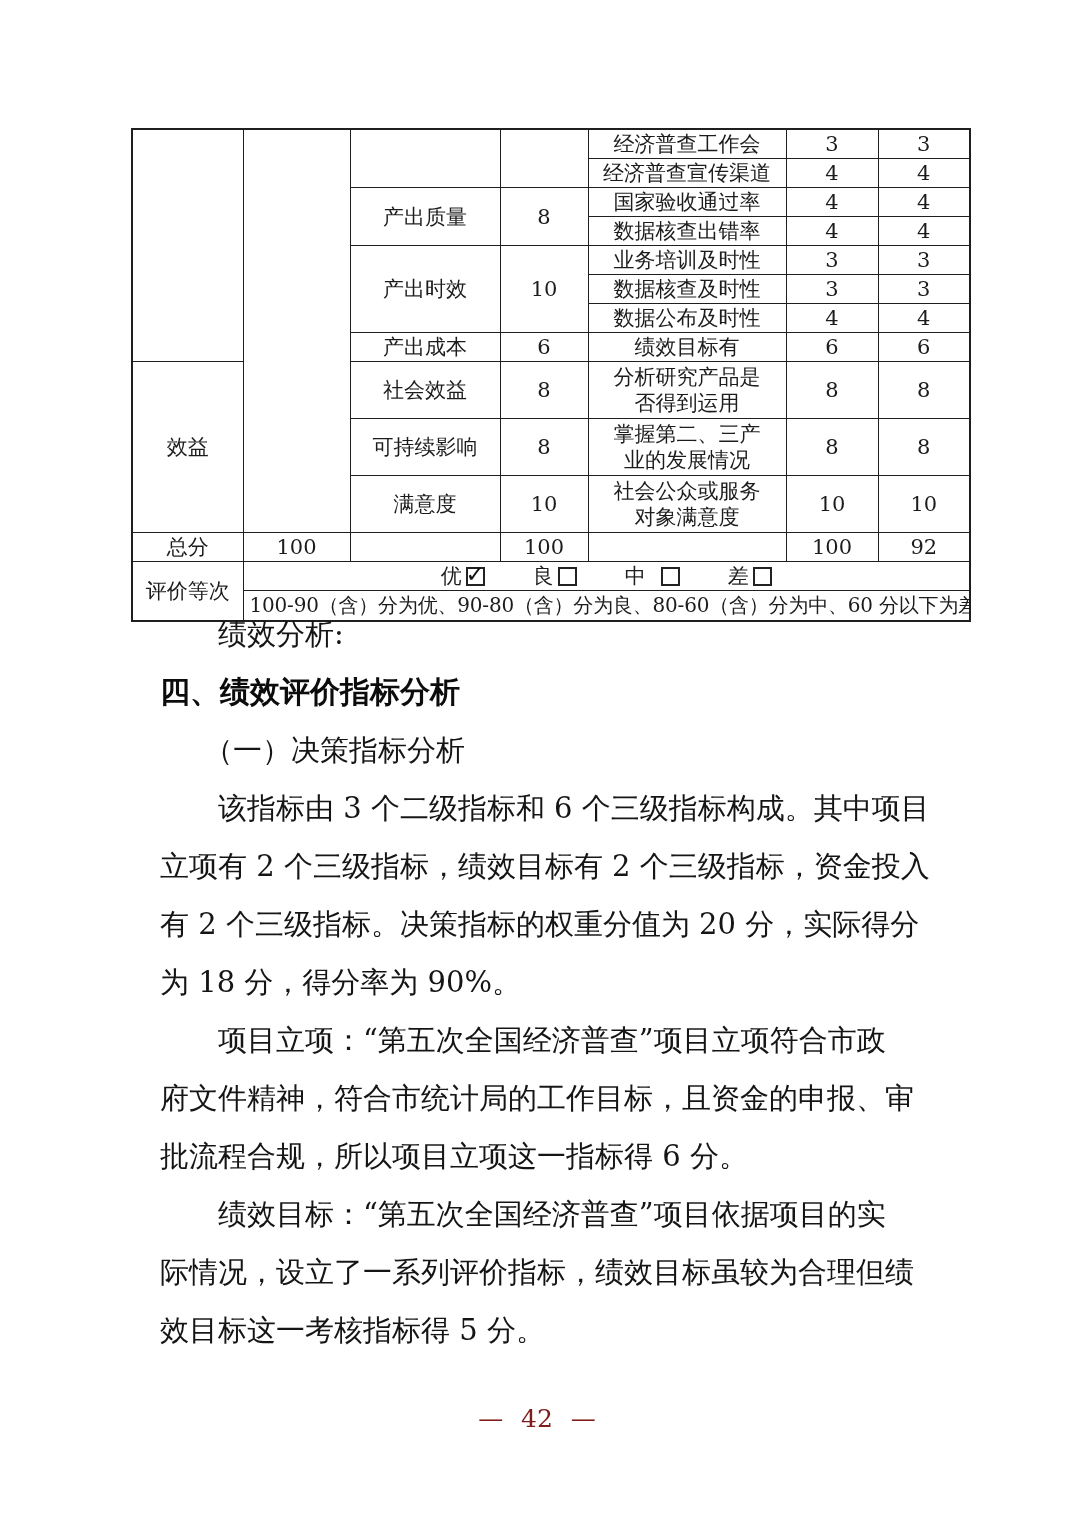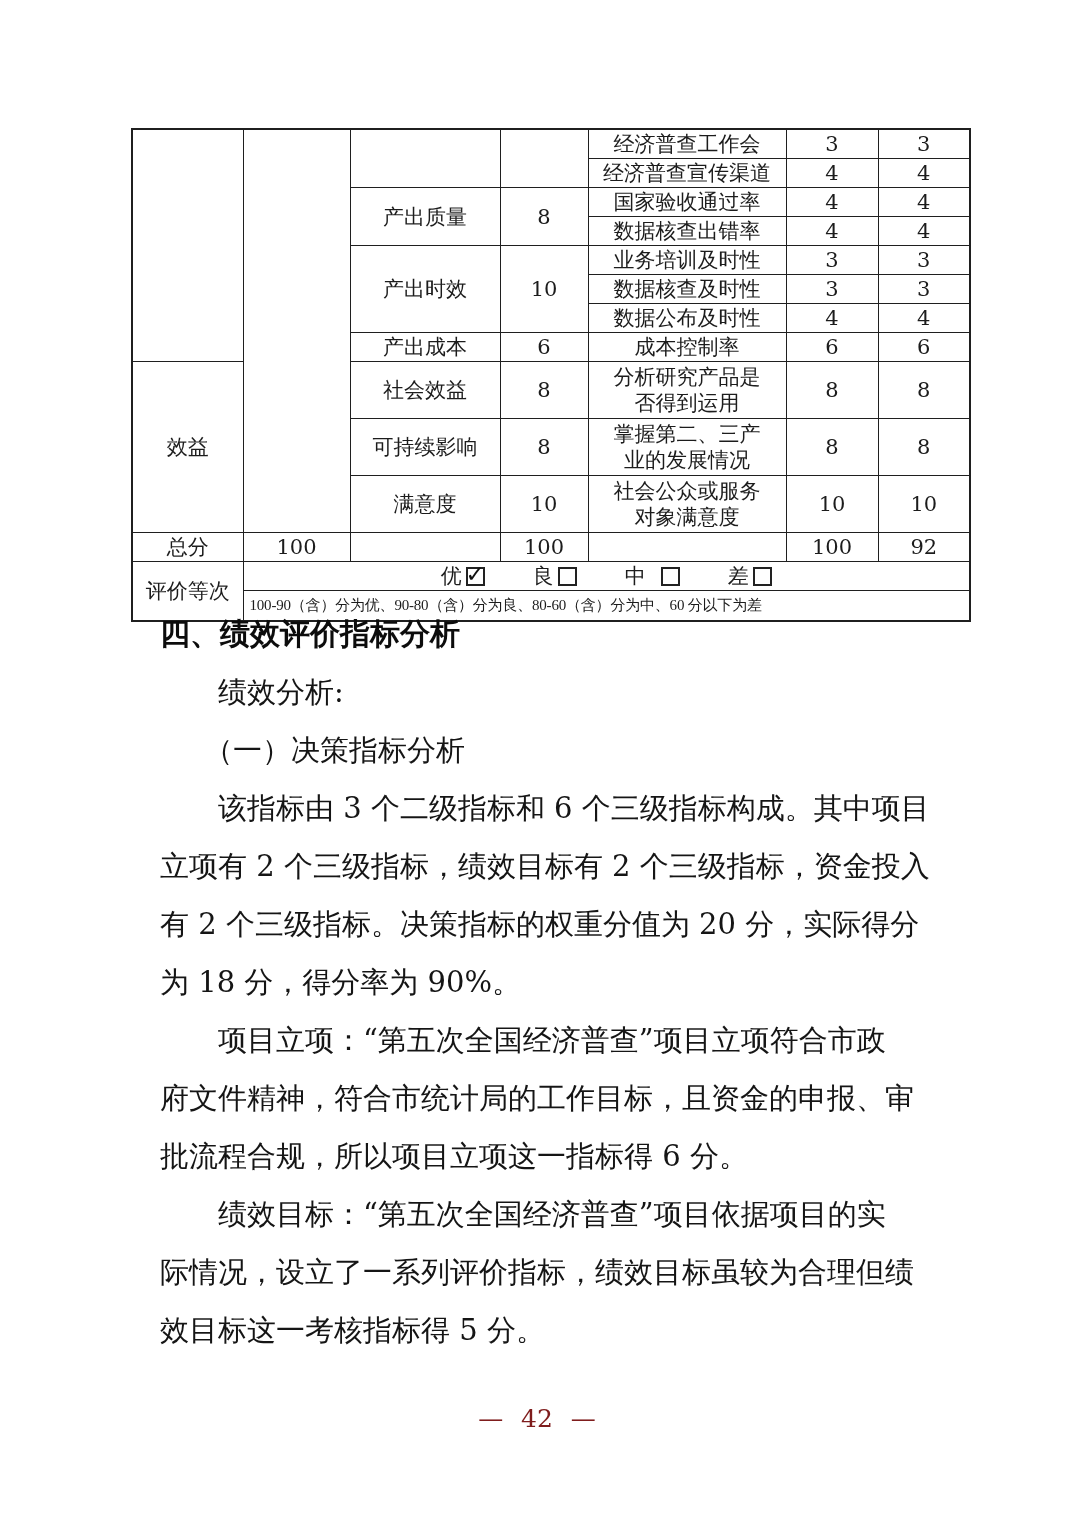--- a/index.html
+++ b/index.html
@@ -15,22 +15,22 @@
   }
   .score-table td{
     border:1.5px solid #1f1f1f;
     text-align:center; vertical-align:middle;
     padding:0; overflow:hidden;
   }
   tr.rh28{height:28px;} tr.rh29{height:18px;} tr.rh30{height:30px;}
   tr.rh52{height:52px;} tr.rh56{height:56px;} tr.rh57{height:57px;}
   td.wrap{line-height:26px; padding:2px 16px;}
   td.note-cell{
-    text-align:left; padding:0 6px; font-size:15px;
-    white-space:nowrap; letter-spacing:-0.2px;font-family:Liberation Serif, serif;
+    text-align:left; padding:0 6px; font-size:20px;
+    white-space:nowrap; letter-spacing:-0.2px;
   }
   .grade-flex{
     display:flex; justify-content:center; align-items:center;
     gap:48px; height:100%;
   }
   .opt{display:inline-flex; align-items:center;}
   .cbx{
     width:19px; height:19px; border:2px solid #222; margin-left:4px;
     display:inline-flex; align-items:center; justify-content:center;
     font-family:"DejaVu Sans","Liberation Sans",sans-serif;
@@ -112,21 +112,21 @@
       <td>3</td>
     </tr>
     <tr class="rh28">
       <td>数据公布及时性</td>
       <td>4</td>
       <td>4</td>
     </tr>
     <tr class="rh28">
       <td>产出成本</td>
       <td>6</td>
-      <td>成本控制率</td>
+      <td>绩效目标有</td>
       <td>6</td>
       <td>6</td>
     </tr>
     <tr class="rh57">
       <td rowspan="3">效益</td>
       <td>社会效益</td>
       <td>8</td>
       <td class="wrap">分析研究产品是否得到运用</td>
       <td>8</td>
       <td>8</td>
@@ -177,22 +177,22 @@
         </div>
       </td>
     </tr>
     <tr class="rh30">
       <td colspan="6" class="note-cell">100-90（含）分为优、90-80（含）分为良、80-60（含）分为中、60 分以下为差</td>
     </tr>
   </tbody>
 </table>
 
 <div class="text-block">
+  <div class="doc-line ind">绩效分析:</div>
   <div class="doc-line heading">四、绩效评价指标分析</div>
-  <div class="doc-line ind">绩效分析:</div>
   <div class="doc-line ind-paren">（一）决策指标分析</div>
   <div class="doc-line ind">该指标由 3 个二级指标和 6 个三级指标构成。其中项目</div>
   <div class="doc-line">立项有 2 个三级指标，绩效目标有 2 个三级指标，资金投入</div>
   <div class="doc-line">有 2 个三级指标。决策指标的权重分值为 20 分，实际得分</div>
   <div class="doc-line">为 18 分，得分率为 90%。</div>
   <div class="doc-line ind">项目立项：“第五次全国经济普查”项目立项符合市政</div>
   <div class="doc-line">府文件精神，符合市统计局的工作目标，且资金的申报、审</div>
   <div class="doc-line">批流程合规，所以项目立项这一指标得 6 分。</div>
   <div class="doc-line ind">绩效目标：“第五次全国经济普查”项目依据项目的实</div>
   <div class="doc-line">际情况，设立了一系列评价指标，绩效目标虽较为合理但绩</div>

